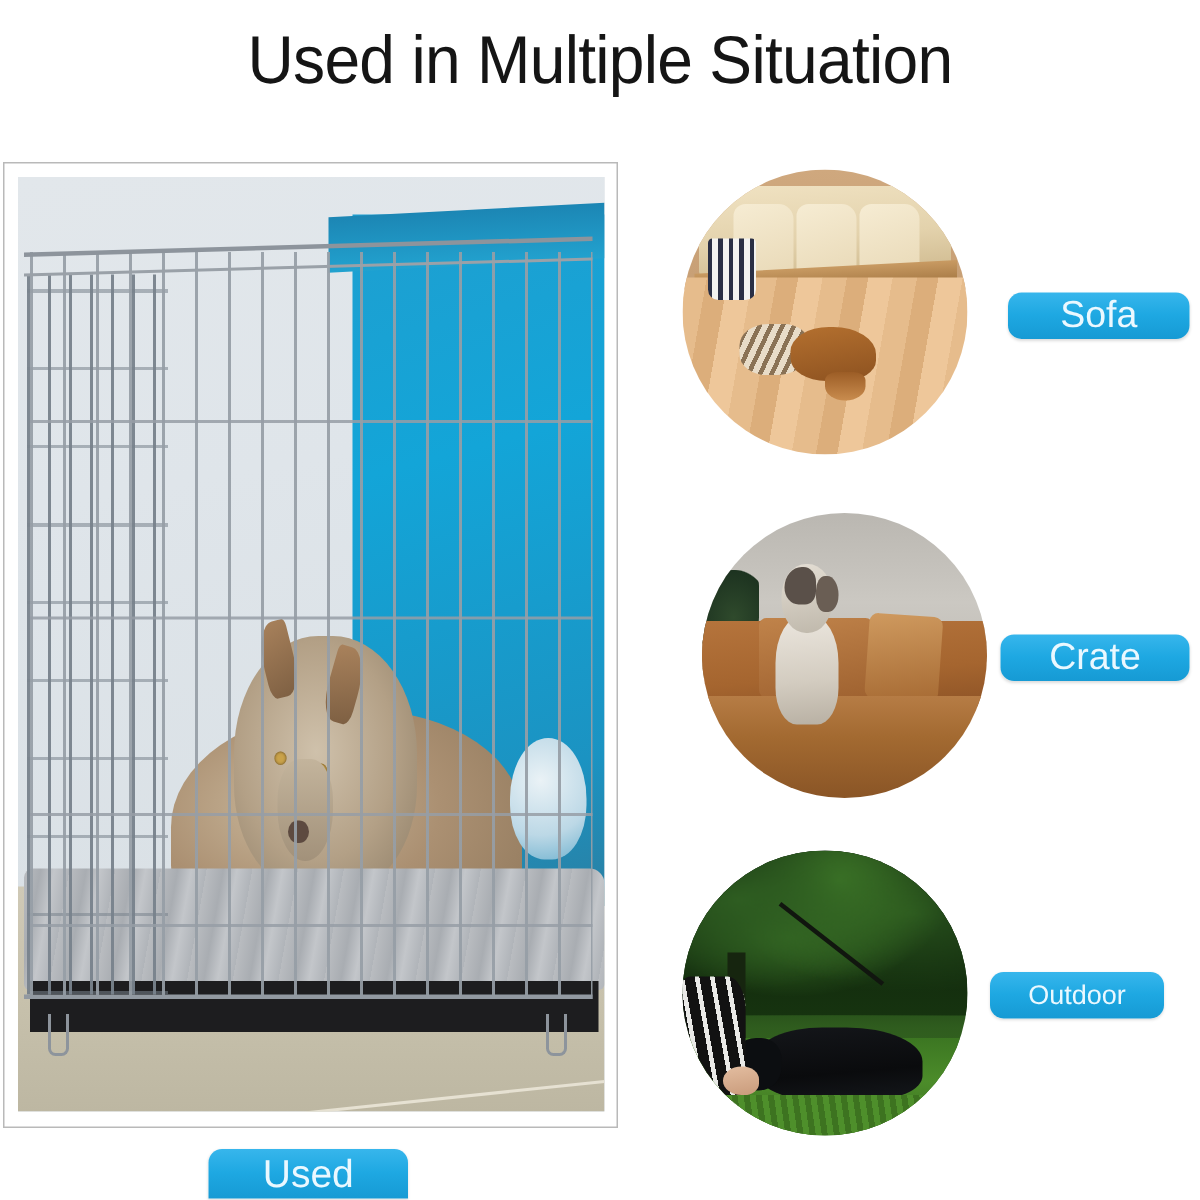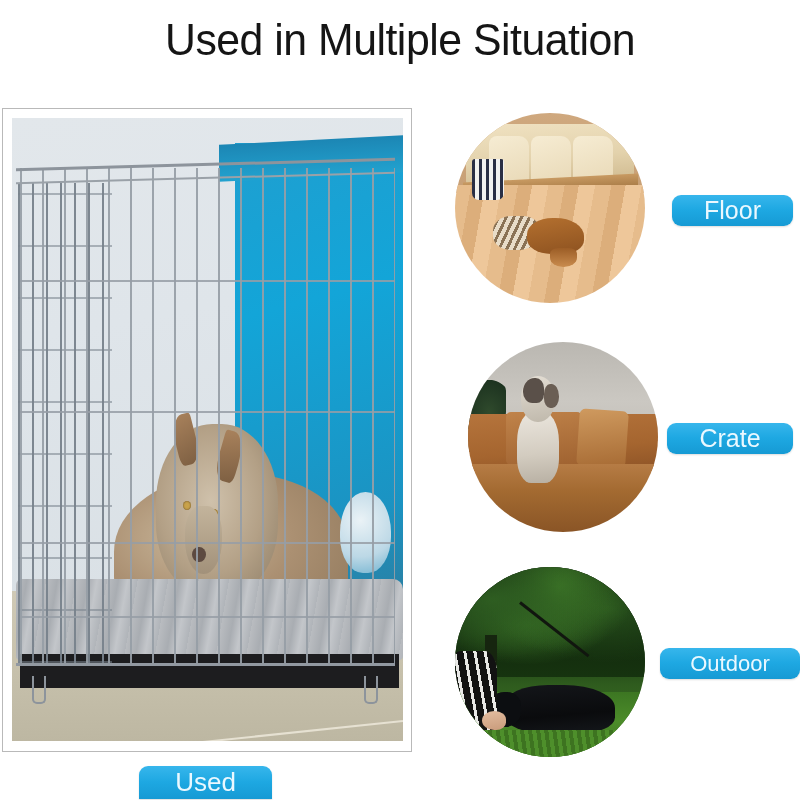--- a/index.html
+++ b/index.html
@@ -347,21 +347,21 @@
     background: linear-gradient(180deg,#37b6ec 0%,#1ea8e2 48%,#169ad4 100%);
     border-radius: 9px;
     color: #eaf8ff;
     font-family: "Liberation Sans", sans-serif;
     font-weight: 400;
     box-shadow: 0 1px 2px rgba(0,0,0,0.14);
     box-sizing: border-box;
   }
   .badge-floor   { left: 672px; top: 195px;  width: 121px; height: 31px; font-size: 25px; }
   .badge-sofa    { left: 667px; top: 423px;  width: 126px; height: 31px; font-size: 25px; }
-  .badge-outdoor { left: 660px; top: 648px;  width: 140px; height: 31px; font-size: 22px; }
+  .badge-outdoor { left: 660px; top: 648px;  width: 116px; height: 31px; font-size: 18px; }
   .badge-crate   { left: 139px; top: 766px;  width: 133px; height: 33px; font-size: 26px; border-radius: 9px 9px 0 0; }
 </style>
 </head>
 <body>
 
 <div class="page-title">Used in Multiple Situation</div>
 
 <div class="main-frame">
   <div class="main-photo">
     <div class="photo-wall"></div>
@@ -409,21 +409,21 @@
   <div class="fc-cushion" style="left:18%"></div>
   <div class="fc-cushion" style="left:40%"></div>
   <div class="fc-cushion" style="left:62%"></div>
   <div class="fc-sofa-base"></div>
   <div class="fc-floor"></div>
   <div class="fc-basket"></div>
   <div class="fc-dog-blanket"></div>
   <div class="fc-dog-body"></div>
   <div class="fc-dog-legs"></div>
 </div>
-<div class="badge badge-floor">Floor</div>
+<div class="badge badge-floor">Sofa</div>
 
 <div class="circle sofa-circle">
   <div class="sc-wall"></div>
   <div class="sc-plant"></div>
   <div class="sc-pot"></div>
   <div class="sc-back"></div>
   <div class="sc-cushion-back"></div>
   <div class="sc-cushion-r"></div>
   <div class="sc-seat"></div>
   <div class="sc-seat-edge"></div>

